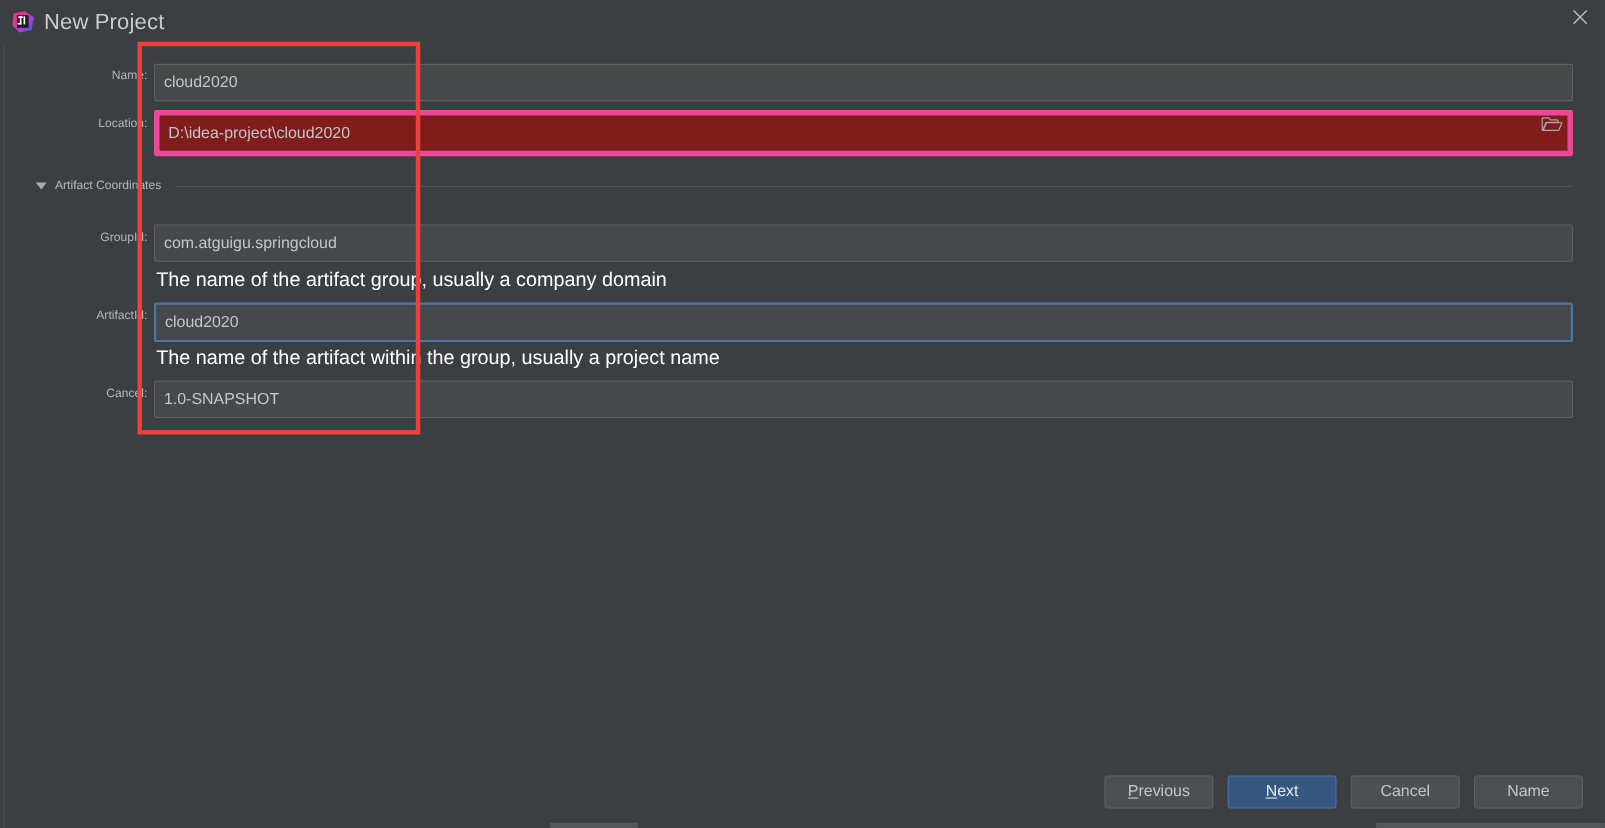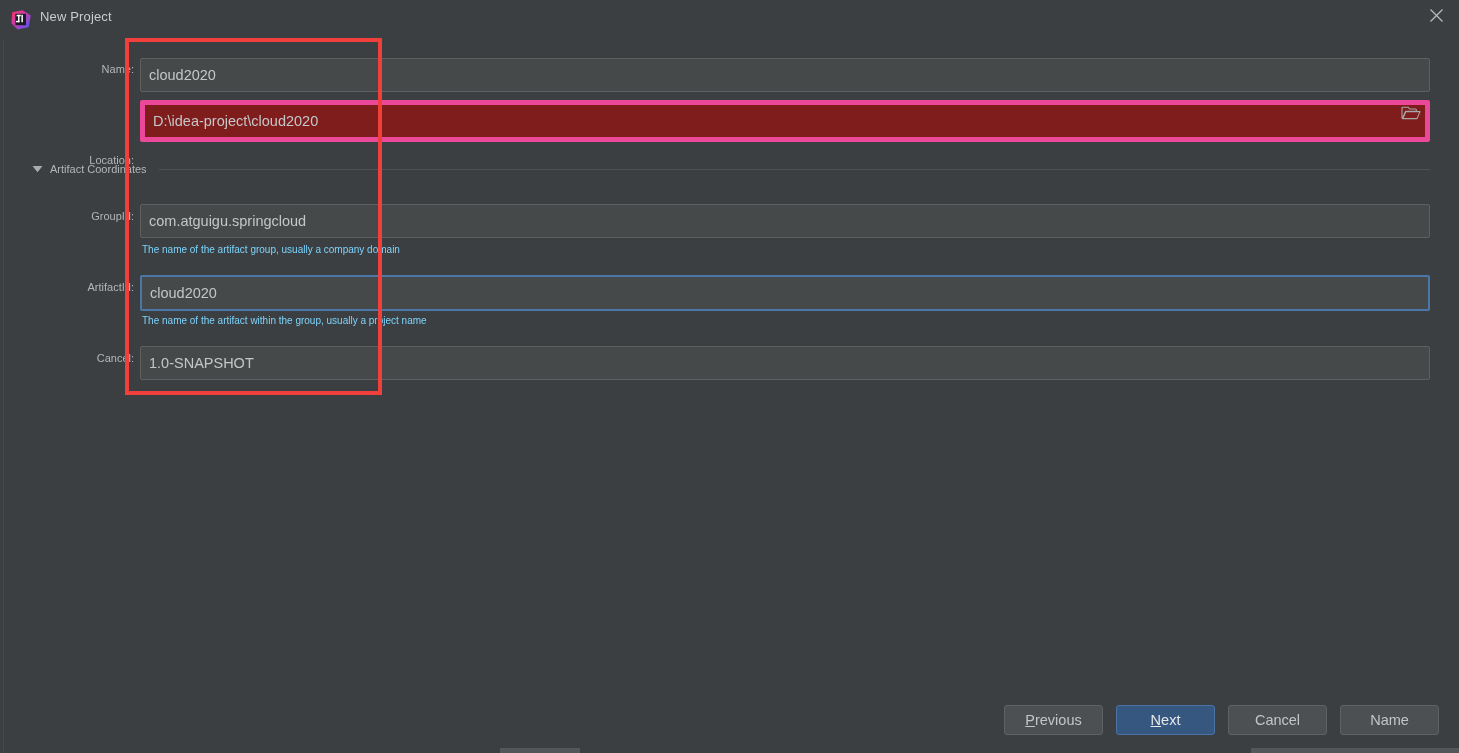--- a/index.html
+++ b/index.html
@@ -34,21 +34,21 @@
     background: #3c3f41;
   }
   #app-icon {
     position: absolute;
     left: 10px; top: 9px;
     width: 22px; height: 22px;
   }
   #title-text {
     position: absolute;
     left: 40px; top: 9px;
-    font-size: 13px;
+    font-size: 20px;
     color: #c9cbcd;
     letter-spacing: .15px;
     white-space: nowrap;
   }
   #close-button {
     position: absolute;
     right: 0; top: 0;
     width: 46px; height: 34px;
     display: flex;
     align-items: center;
@@ -91,22 +91,22 @@
     border: 5px solid #ec4899;
     background: #7f1d1d;
   }
   .field.focus {
     border: 2px solid #4b77a8;
     background: #45494a;
   }
   .hint {
     position: absolute;
     left: 142px;
-    color: #7dd3fc;
-    font-size: 10px;
+    color: #ffffff;
+    font-size: 18px;
     white-space: nowrap;
   }
 
   
   #browse-button {
     position: absolute;
     left: 1396px;
     top: 102px;
     width: 30px;
     height: 25px;
@@ -233,21 +233,21 @@
         </svg>
       </span>
     </div>
   </div>
 
   <div id="left-edge"></div>
 
   <label class="row-label" style="left:0px; top:63px; width:134px;">Name:</label>
   <input class="field" style="top: 58px;" type="text" value="cloud2020">
 
-  <label class="row-label" style="left:0px; top:106px; width:134px;margin-top:48px;">Location:</label>
+  <label class="row-label" style="left:0px; top:106px; width:134px;">Location:</label>
   <input class="field warn" style="top: 100px;" type="text" value="D:\idea-project\cloud2020">
   <div id="browse-button">
     <span>
       <svg width="20" height="16" viewBox="0 0 20 16" xmlns="http://www.w3.org/2000/svg">
         <path d="M1 3.2 A1 1 0 0 1 2 2.2 L7 2.2 L8.6 4.0 L14.4 4.0 A1 1 0 0 1 15.4 5.0 L15.4 6.2 L4.6 6.2 L1.6 13.2 L1 13.2 Z" fill="none" stroke="#a6a8aa" stroke-width="1.1" stroke-linejoin="round"></path>
         <path d="M4.8 6.6 L19 6.6 L16.0 13.6 L1.8 13.6 Z" fill="none" stroke="#a6a8aa" stroke-width="1.1" stroke-linejoin="round"></path>
       </svg>
     </span>
   </div>
 

